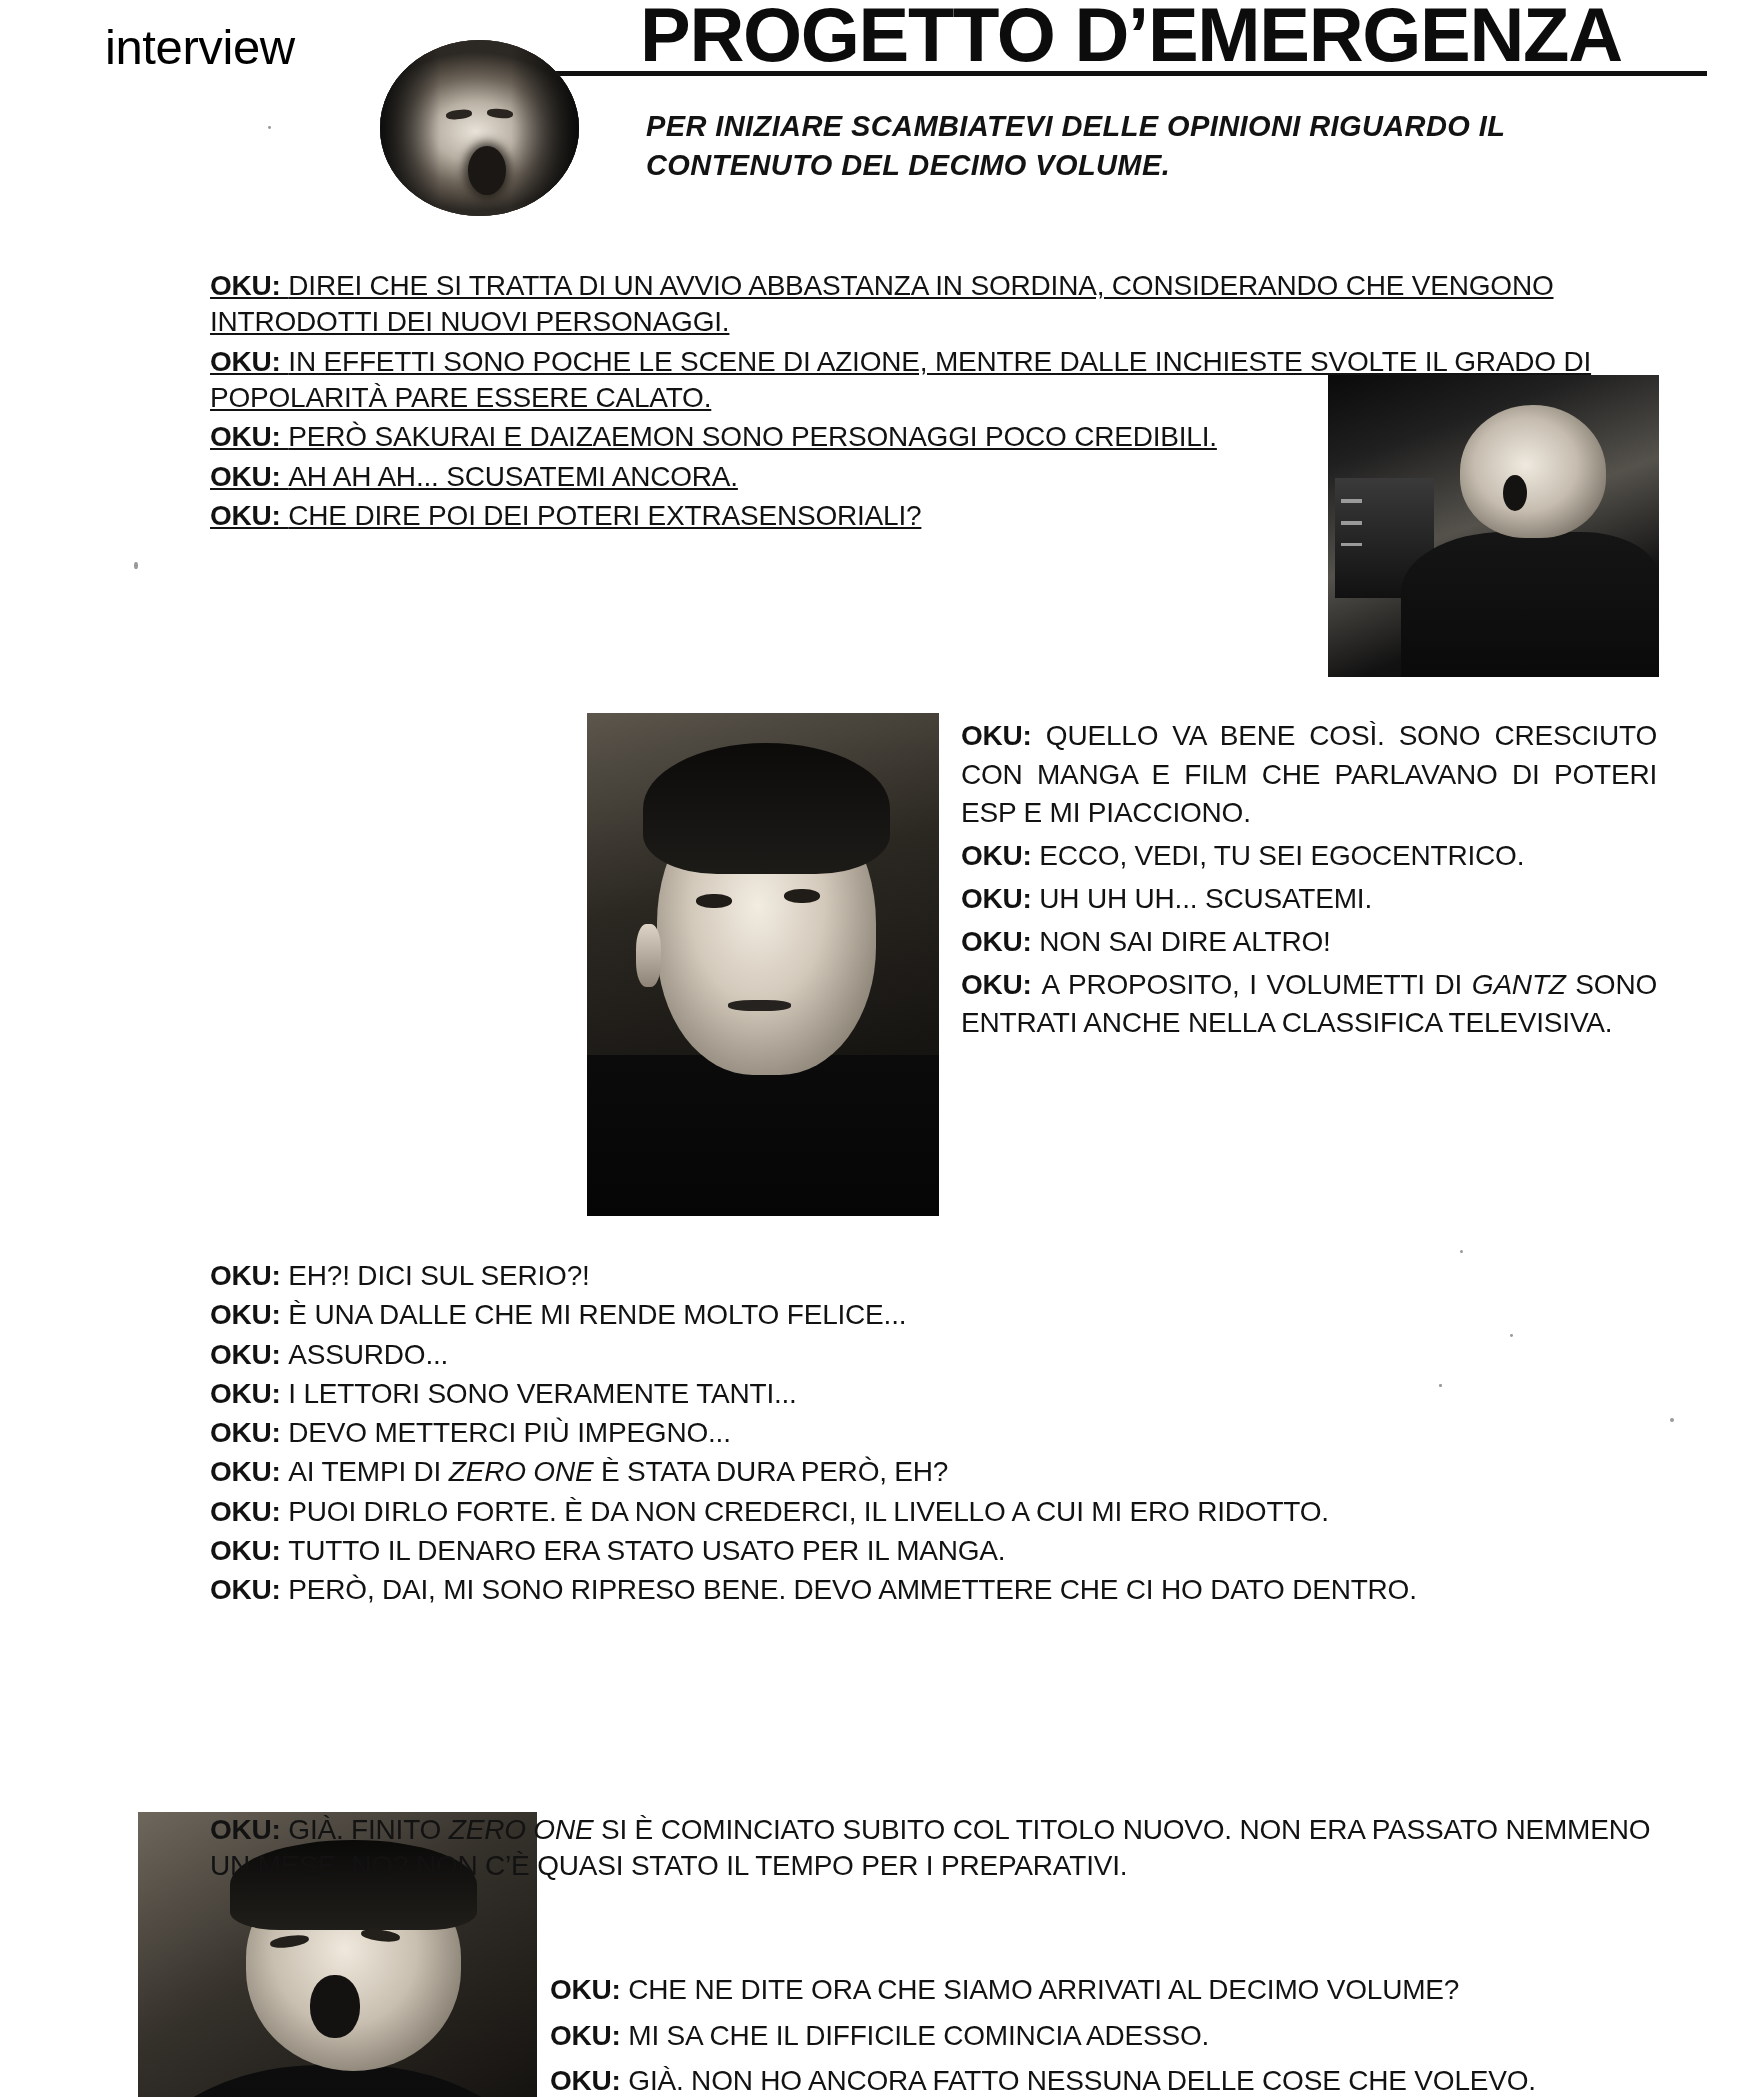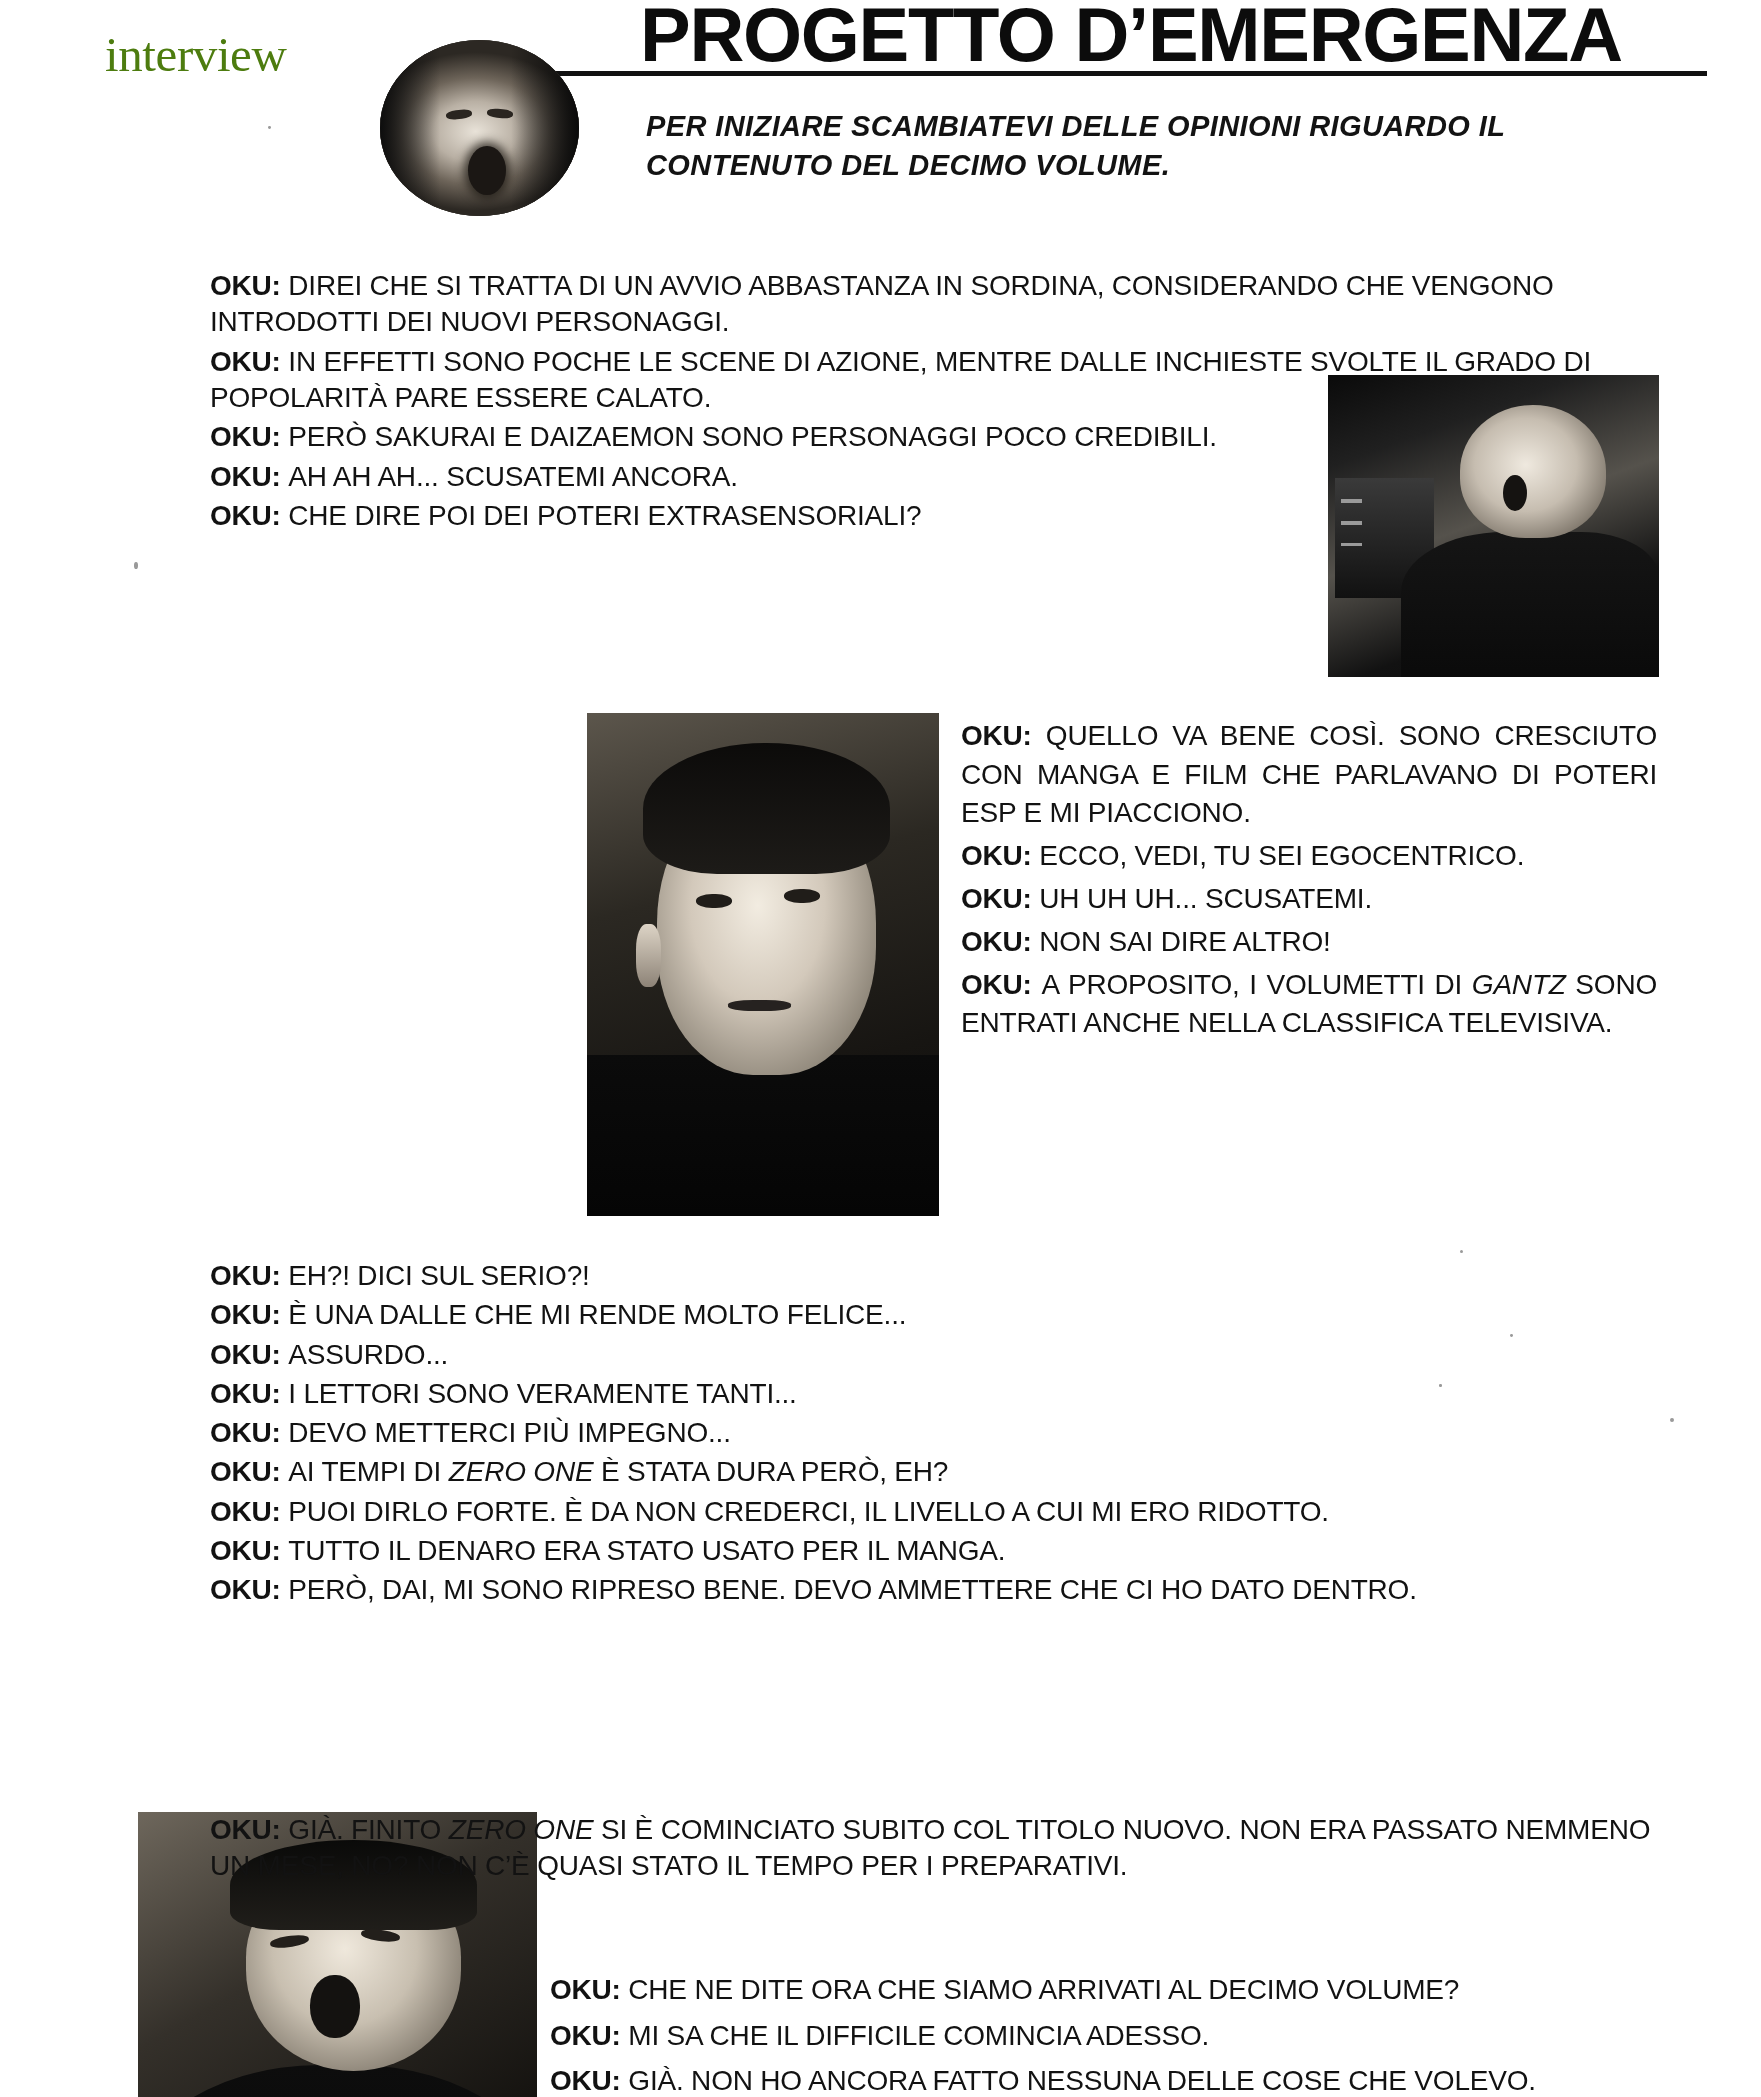--- a/index.html
+++ b/index.html
@@ -20,23 +20,22 @@
   #header {
     position: relative;
     height: 235px;
   }
   #interview-label {
     position: absolute;
     left: 105px;
     top: 19px;
     font-size: 49px;
     letter-spacing: -0.4px;
-    color: #4d7c0f;
-    font-family: Liberation Serif, serif;
-    margin-top: 7px;
+    color: #000000;
+    font-family: Liberation Sans, sans-serif;
   }
   #header-rule {
     position: absolute;
     left: 541px;
     top: 71px;
     width: 1166px;
     height: 4.6px;
     background: #111;
   }
   #header-rule-left {
@@ -118,20 +117,21 @@
     letter-spacing: -0.2px;
   }
   .line { margin-bottom: 2.9px; }
   .spk { font-weight: bold; }
   .ital { font-style: italic; }
 
   #sec1 {
     left: 210px;
     top: 268px;
     width: 1397px;
+    text-decoration: underline;
   }
 
   #sec2 {
     left: 961px;
     top: 717px;
     width: 696px;
     text-align: justify;
     text-justify: inter-word;
     font-size: 28px;
     line-height: 1.38;

